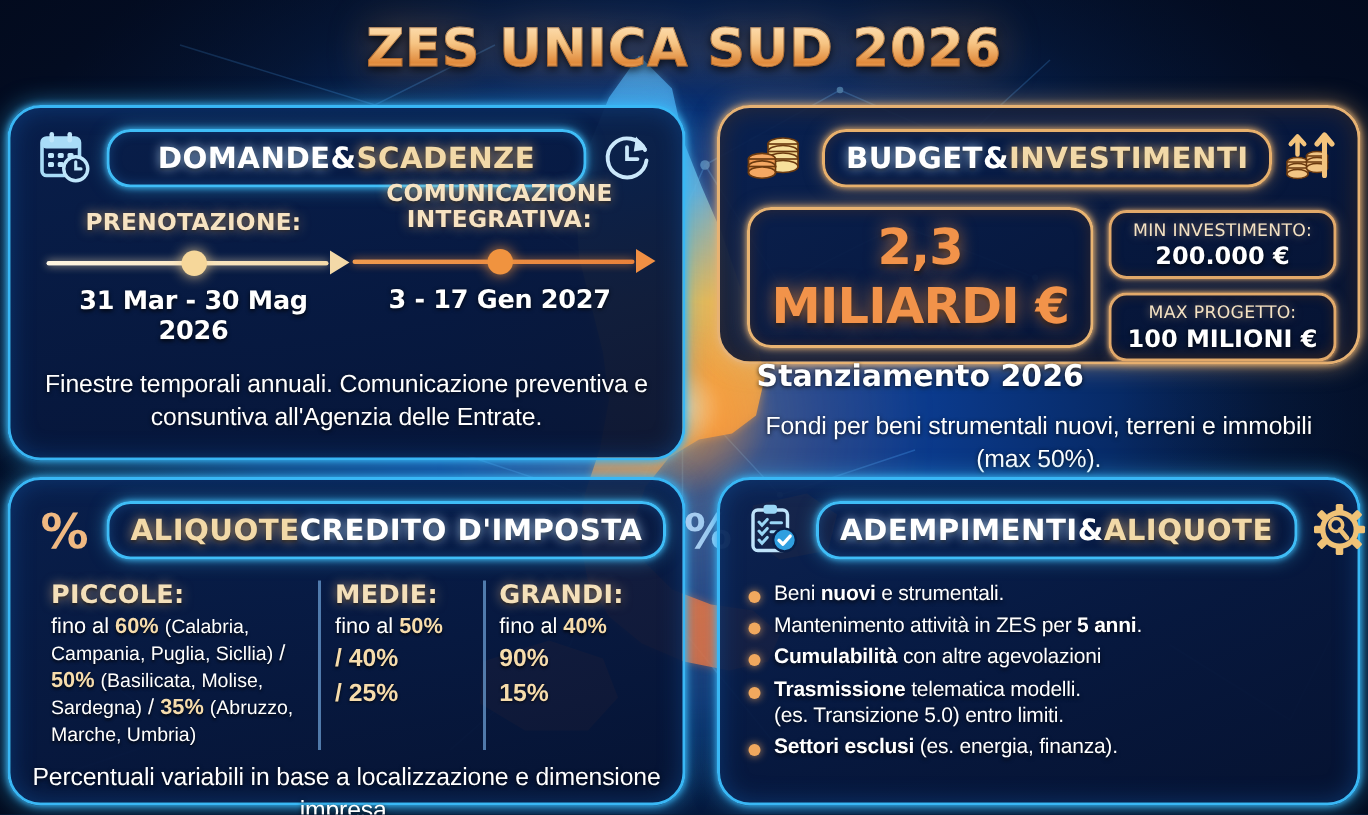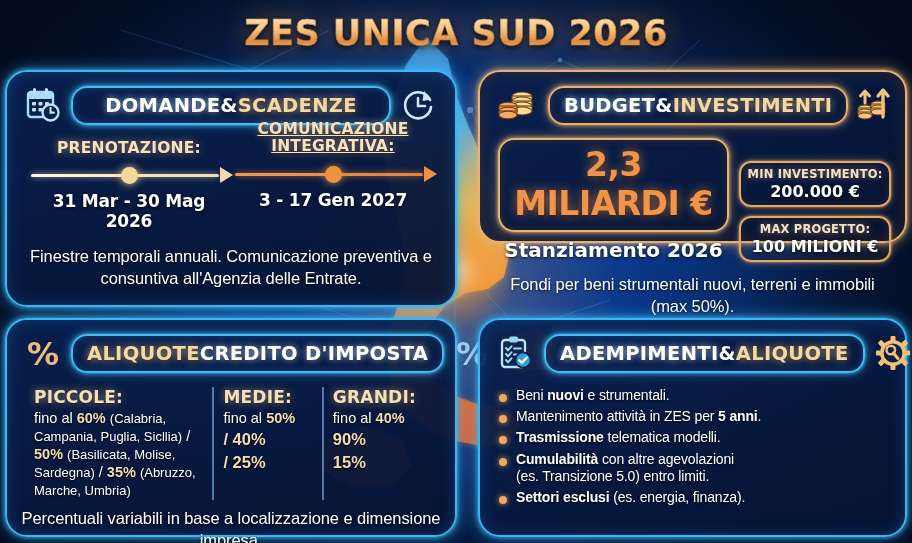--- a/index.html
+++ b/index.html
@@ -110,21 +110,21 @@
     font-size:17px; font-weight:bold; color:#ffffff; letter-spacing:-.2px;
     text-shadow:0 1px 3px rgba(0,0,0,.8);
   }
   .foot{
     margin-top:15px; text-align:center; color:#ffffff;
     font-size:16.5px; line-height:1.32; letter-spacing:-.1px;
     text-shadow:0 1px 3px rgba(0,0,0,.8);
   }
 
   
-  .bud-row{ display:flex; margin-top:10px; gap:10px; align-items:flex-end; }
+  .bud-row{ display:flex; margin-top:10px; gap:10px; align-items:flex-start; }
   .bud-left{ flex:1; text-align:center; padding-left:4px; }
   .big-box{
     border:2px solid #e9b472; border-radius:16px; padding:5px 12px 7px;
     box-shadow:0 0 4px #e9b472,0 0 12px rgba(233,180,114,.5), inset 0 0 10px rgba(110,60,20,.4);
     display:inline-block;
   }
   .big-num{
     font-family:"DejaVu Sans", sans-serif; font-weight:bold;
     font-size:33px; letter-spacing:-.5px; white-space:nowrap;
     background:linear-gradient(180deg,#ffd9a4 0%,#f6a busy 0%);
@@ -134,21 +134,21 @@
   .stanz{
     margin-top:6px; font-family:"DejaVu Sans", sans-serif; font-weight:bold;
     font-size:20px; color:#ffffff; text-shadow:0 1px 3px rgba(0,0,0,.8);
   }
   .bud-right{ width:152px; display:flex; flex-direction:column; gap:9px; padding-top:2px; }
   .mini{
     border:2px solid #e2a96a; border-radius:12px; padding:4px 6px; text-align:center;
     box-shadow:0 0 3px rgba(226,169,106,.9),0 0 9px rgba(226,169,106,.4), inset 0 0 8px rgba(100,55,18,.4);
   }
   .mini .t{
-    font-family:"DejaVu Sans", sans-serif; font-weight:bold; font-size:11.5px;
+    font-family:"DejaVu Sans", sans-serif; font-weight:normal; font-size:11.5px;
     color:#f4e2c3; letter-spacing:.2px; text-shadow:0 0 6px rgba(255,200,130,.5);
   }
   .mini .v{
     font-family:"DejaVu Sans", sans-serif; font-weight:bold; font-size:16px; color:#ffffff;
     text-shadow:0 1px 3px rgba(0,0,0,.8); margin-top:1px;
   }
 
   
   .ali-cols{ display:flex; margin-top:11px; padding:0 4px; }
   .ali-c{ padding:0 9px; }
@@ -279,21 +279,21 @@
     <div class="tl-col">
       <div class="tl-lab">PRENOTAZIONE:</div>
       <div class="tl-bar">
         <div class="tl-line a"></div>
           <div class="tl-dot a"></div>
           <div class="tl-arrow a"></div>
       </div>
       <div class="tl-date">31 Mar - 30 Mag 2026</div>
     </div>
     <div class="tl-col">
-      <div class="tl-lab two" style="margin-top:-19px; white-space:pre-line;text-decoration:underline;">COMUNICAZIONE
+      <div class="tl-lab two" style="margin-top:-19px; white-space:pre-line;">COMUNICAZIONE
 INTEGRATIVA:</div>
       <div class="tl-bar">
         <div class="tl-line b"></div>
           <div class="tl-dot b"></div>
           <div class="tl-arrow b"></div>
       </div>
       <div class="tl-date">3 - 17 Gen 2027</div>
     </div>
   </div>
 
@@ -455,18 +455,18 @@
         <circle cx="19" cy="18" r="9.4" fill="#0b2048"></circle>
         <circle cx="16.8" cy="15" r="4.3" fill="none" stroke="#efc277" stroke-width="2.4"></circle>
         <path d="M19.4 18 L24 23.6" stroke="#efc277" stroke-width="3.2" stroke-linecap="round"></path>
       </svg>
     </span>
   </div>
 
   <ul class="req">
     <li>Beni <b>nuovi</b> e strumentali.</li>
     <li>Mantenimento attività in ZES per <b>5 anni</b>.</li>
+    <li><b>Cumulabilità</b> con altre agevolazioni</li>
     <li><b>Trasmissione</b> telematica modelli.</li>
-    <li><b>Cumulabilità</b> con altre agevolazioni</li>
     <li class="cont">(es. Transizione 5.0) entro limiti.</li>
     <li><b>Settori esclusi</b> (es. energia, finanza).</li>
   </ul>
 </div>
 
 </body></html>

